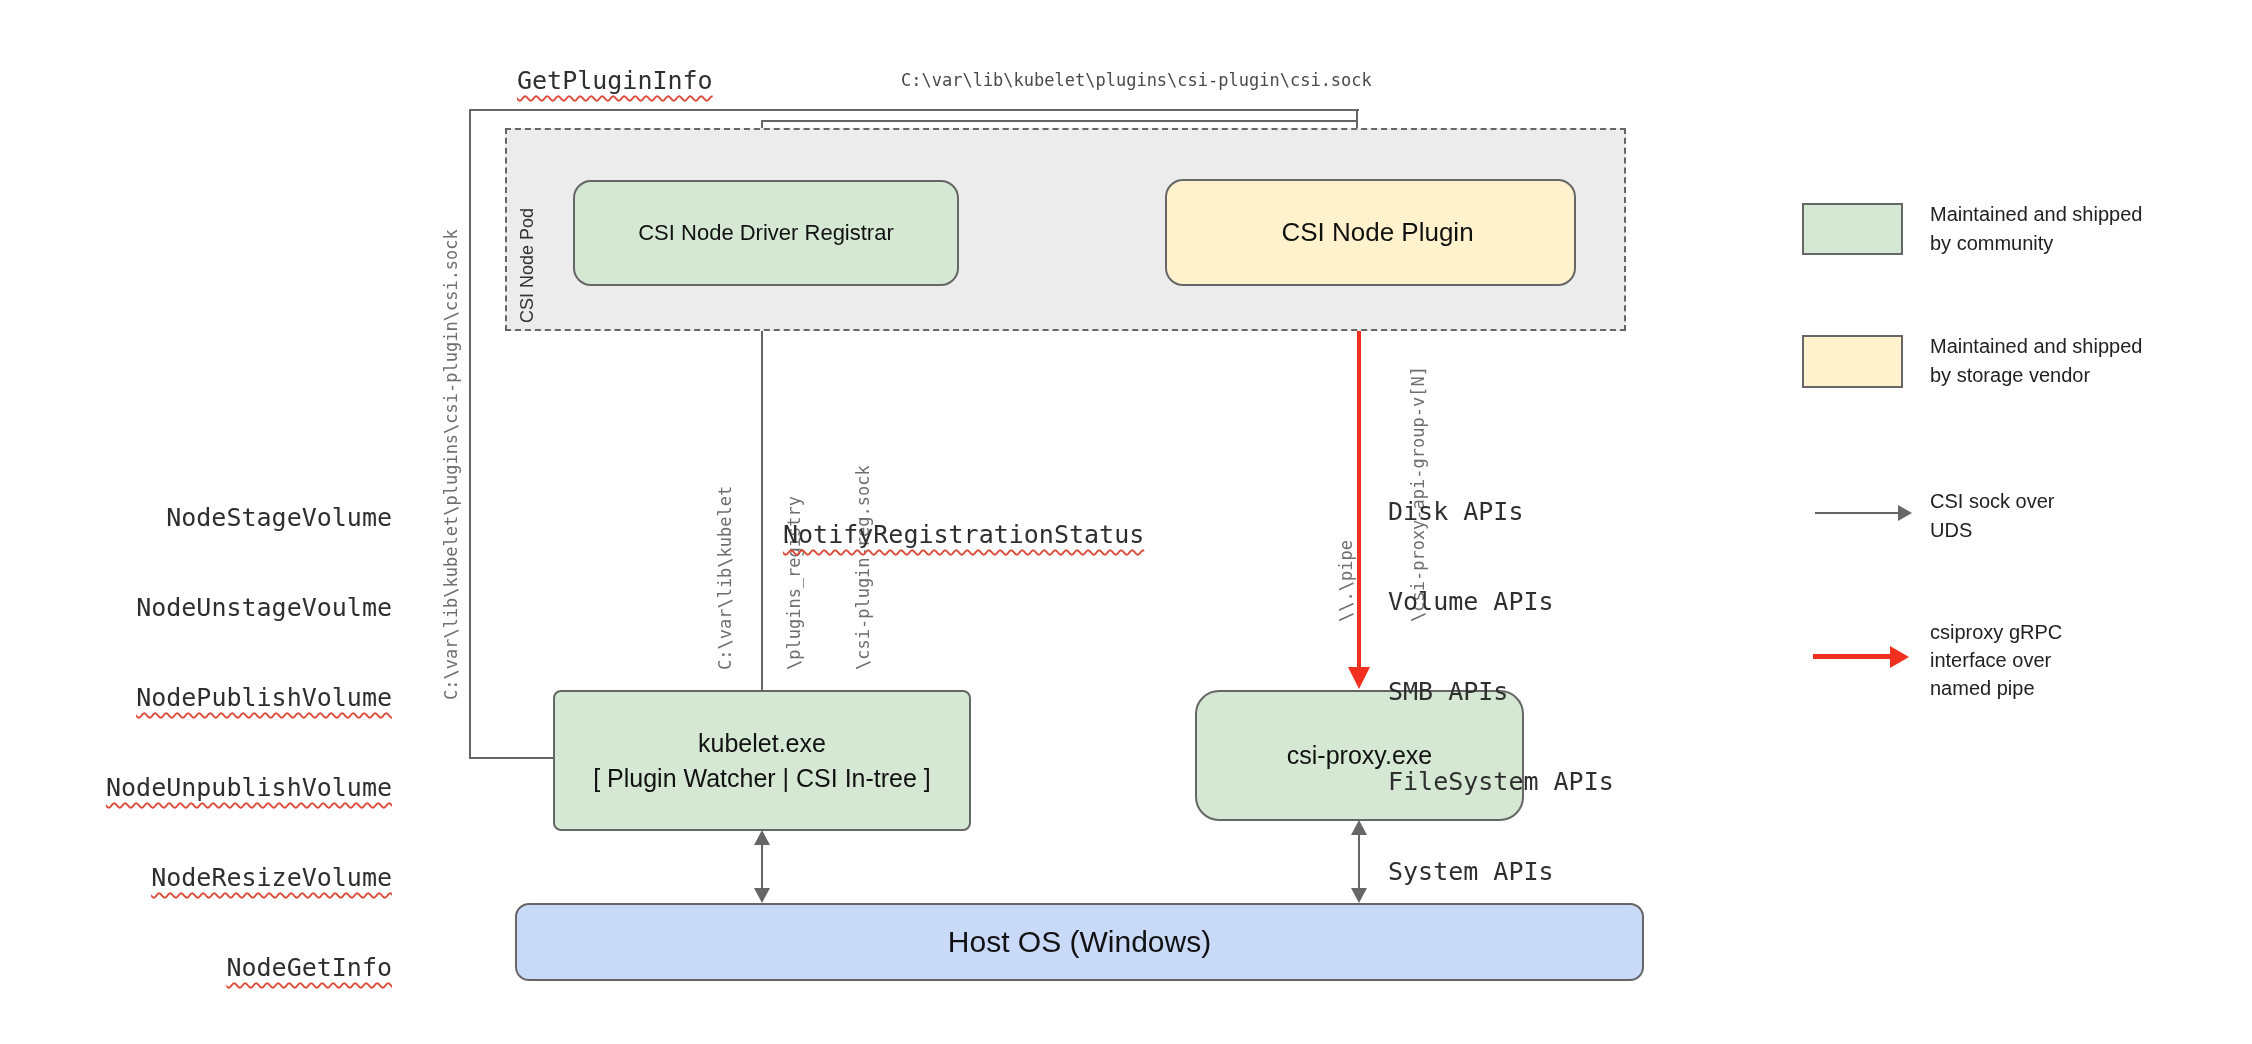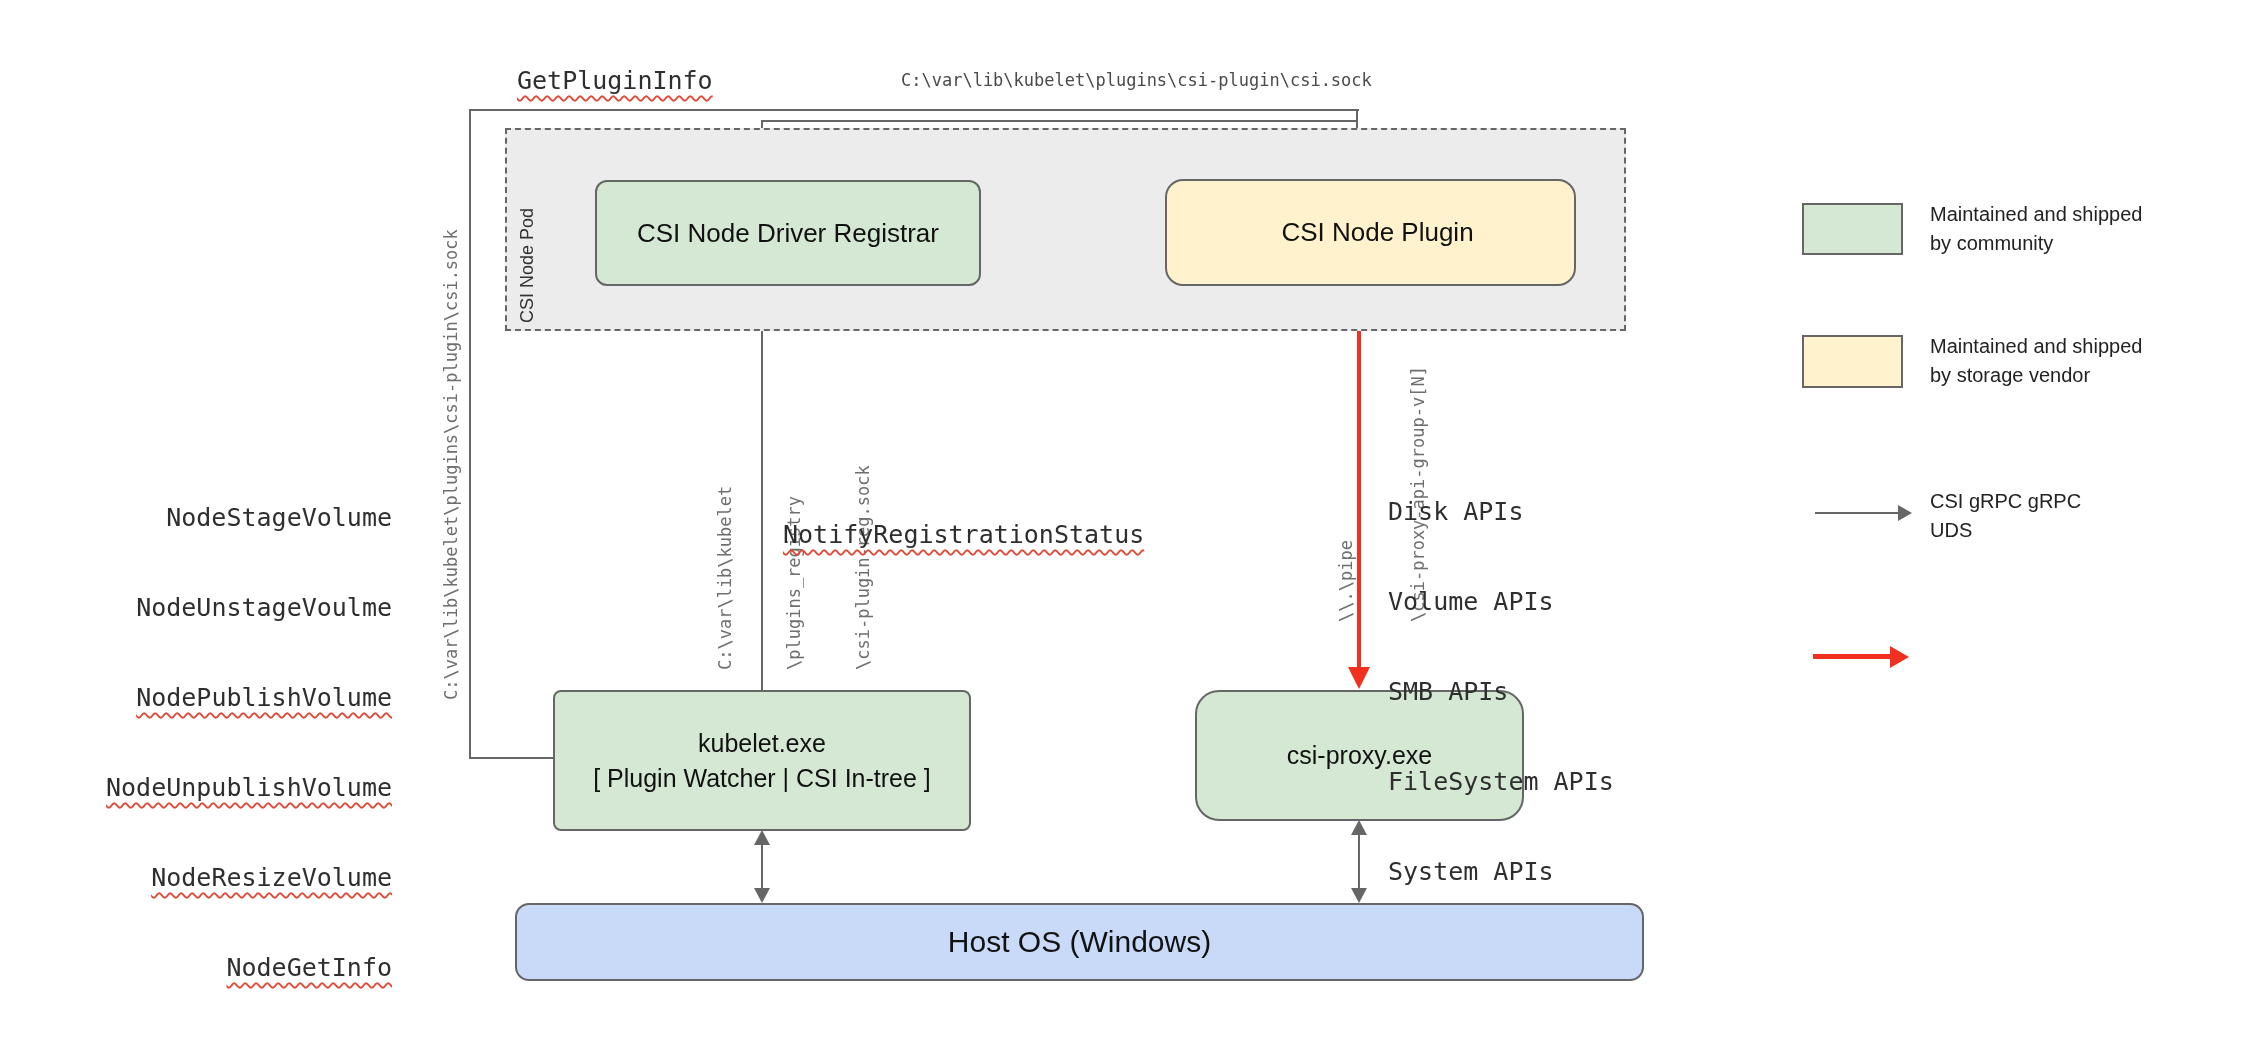--- a/index.html
+++ b/index.html
@@ -60,21 +60,21 @@
   <div class="abs tri tri-up-gray" style="left:754px;top:830px;"></div>
   <div class="abs tri tri-down-gray" style="left:754px;top:888px;"></div>
 
   <div class="abs line" style="left:1358px;top:832px;width:2px;height:60px;"></div>
   <div class="abs tri tri-up-gray" style="left:1351px;top:820px;"></div>
   <div class="abs tri tri-down-gray" style="left:1351px;top:888px;"></div>
 
   <div class="abs pod" style="left:505px;top:128px;width:1117px;height:199px;"></div>
   <div class="abs vtext" style="left:517px;top:323px;font-size:18px;color:#333;">CSI Node Pod</div>
 
-  <div class="abs node-box green" style="left:573px;top:180px;width:382px;height:102px;border-radius:12px;font-size:26px;margin-left:22px;">CSI Node Driver Registrar</div>
+  <div class="abs node-box green" style="left:573px;top:180px;width:382px;height:102px;border-radius:18px;font-size:22px;">CSI Node Driver Registrar</div>
 
   <div class="abs node-box yellow" style="left:1165px;top:179px;width:393px;height:103px;border-radius:18px;font-size:26px;">CSI Node Plugin</div>
 
   <div class="abs node-box green" style="left:553px;top:690px;width:414px;height:137px;border-radius:8px;font-size:25px;">
     <div style="line-height:35px;">
       <div>kubelet.exe</div>
       <div>[ Plugin Watcher | CSI In-tree ]</div>
     </div>
   </div>
 
@@ -125,20 +125,25 @@
 
   <div class="abs" style="left:1802px;top:335px;width:101px;height:53px;background:#fff2cc;border:2px solid #666;box-sizing:border-box;"></div>
   <div class="abs legend-text" style="left:1930px;top:332px;">
     <div>Maintained and shipped</div>
     <div>by storage vendor</div>
   </div>
 
   <div class="abs line" style="left:1815px;top:512px;width:86px;height:2px;"></div>
   <div class="abs tri tri-right-gray" style="left:1898px;top:505px;"></div>
   <div class="abs legend-text" style="left:1930px;top:487px;">
-    <div>CSI gRPC gRPC</div>
+    <div>CSI sock over</div>
     <div>UDS</div>
   </div>
 
   <div class="abs redline" style="left:1813px;top:654px;width:82px;height:5px;"></div>
   <div class="abs tri tri-right-red" style="left:1890px;top:646px;"></div>
+  <div class="abs legend-text" style="left:1930px;top:618px;line-height:28px;">
+    <div>csiproxy gRPC</div>
+    <div>interface over</div>
+    <div>named pipe</div>
+  </div>
 
 </div>
 
 </body></html>

